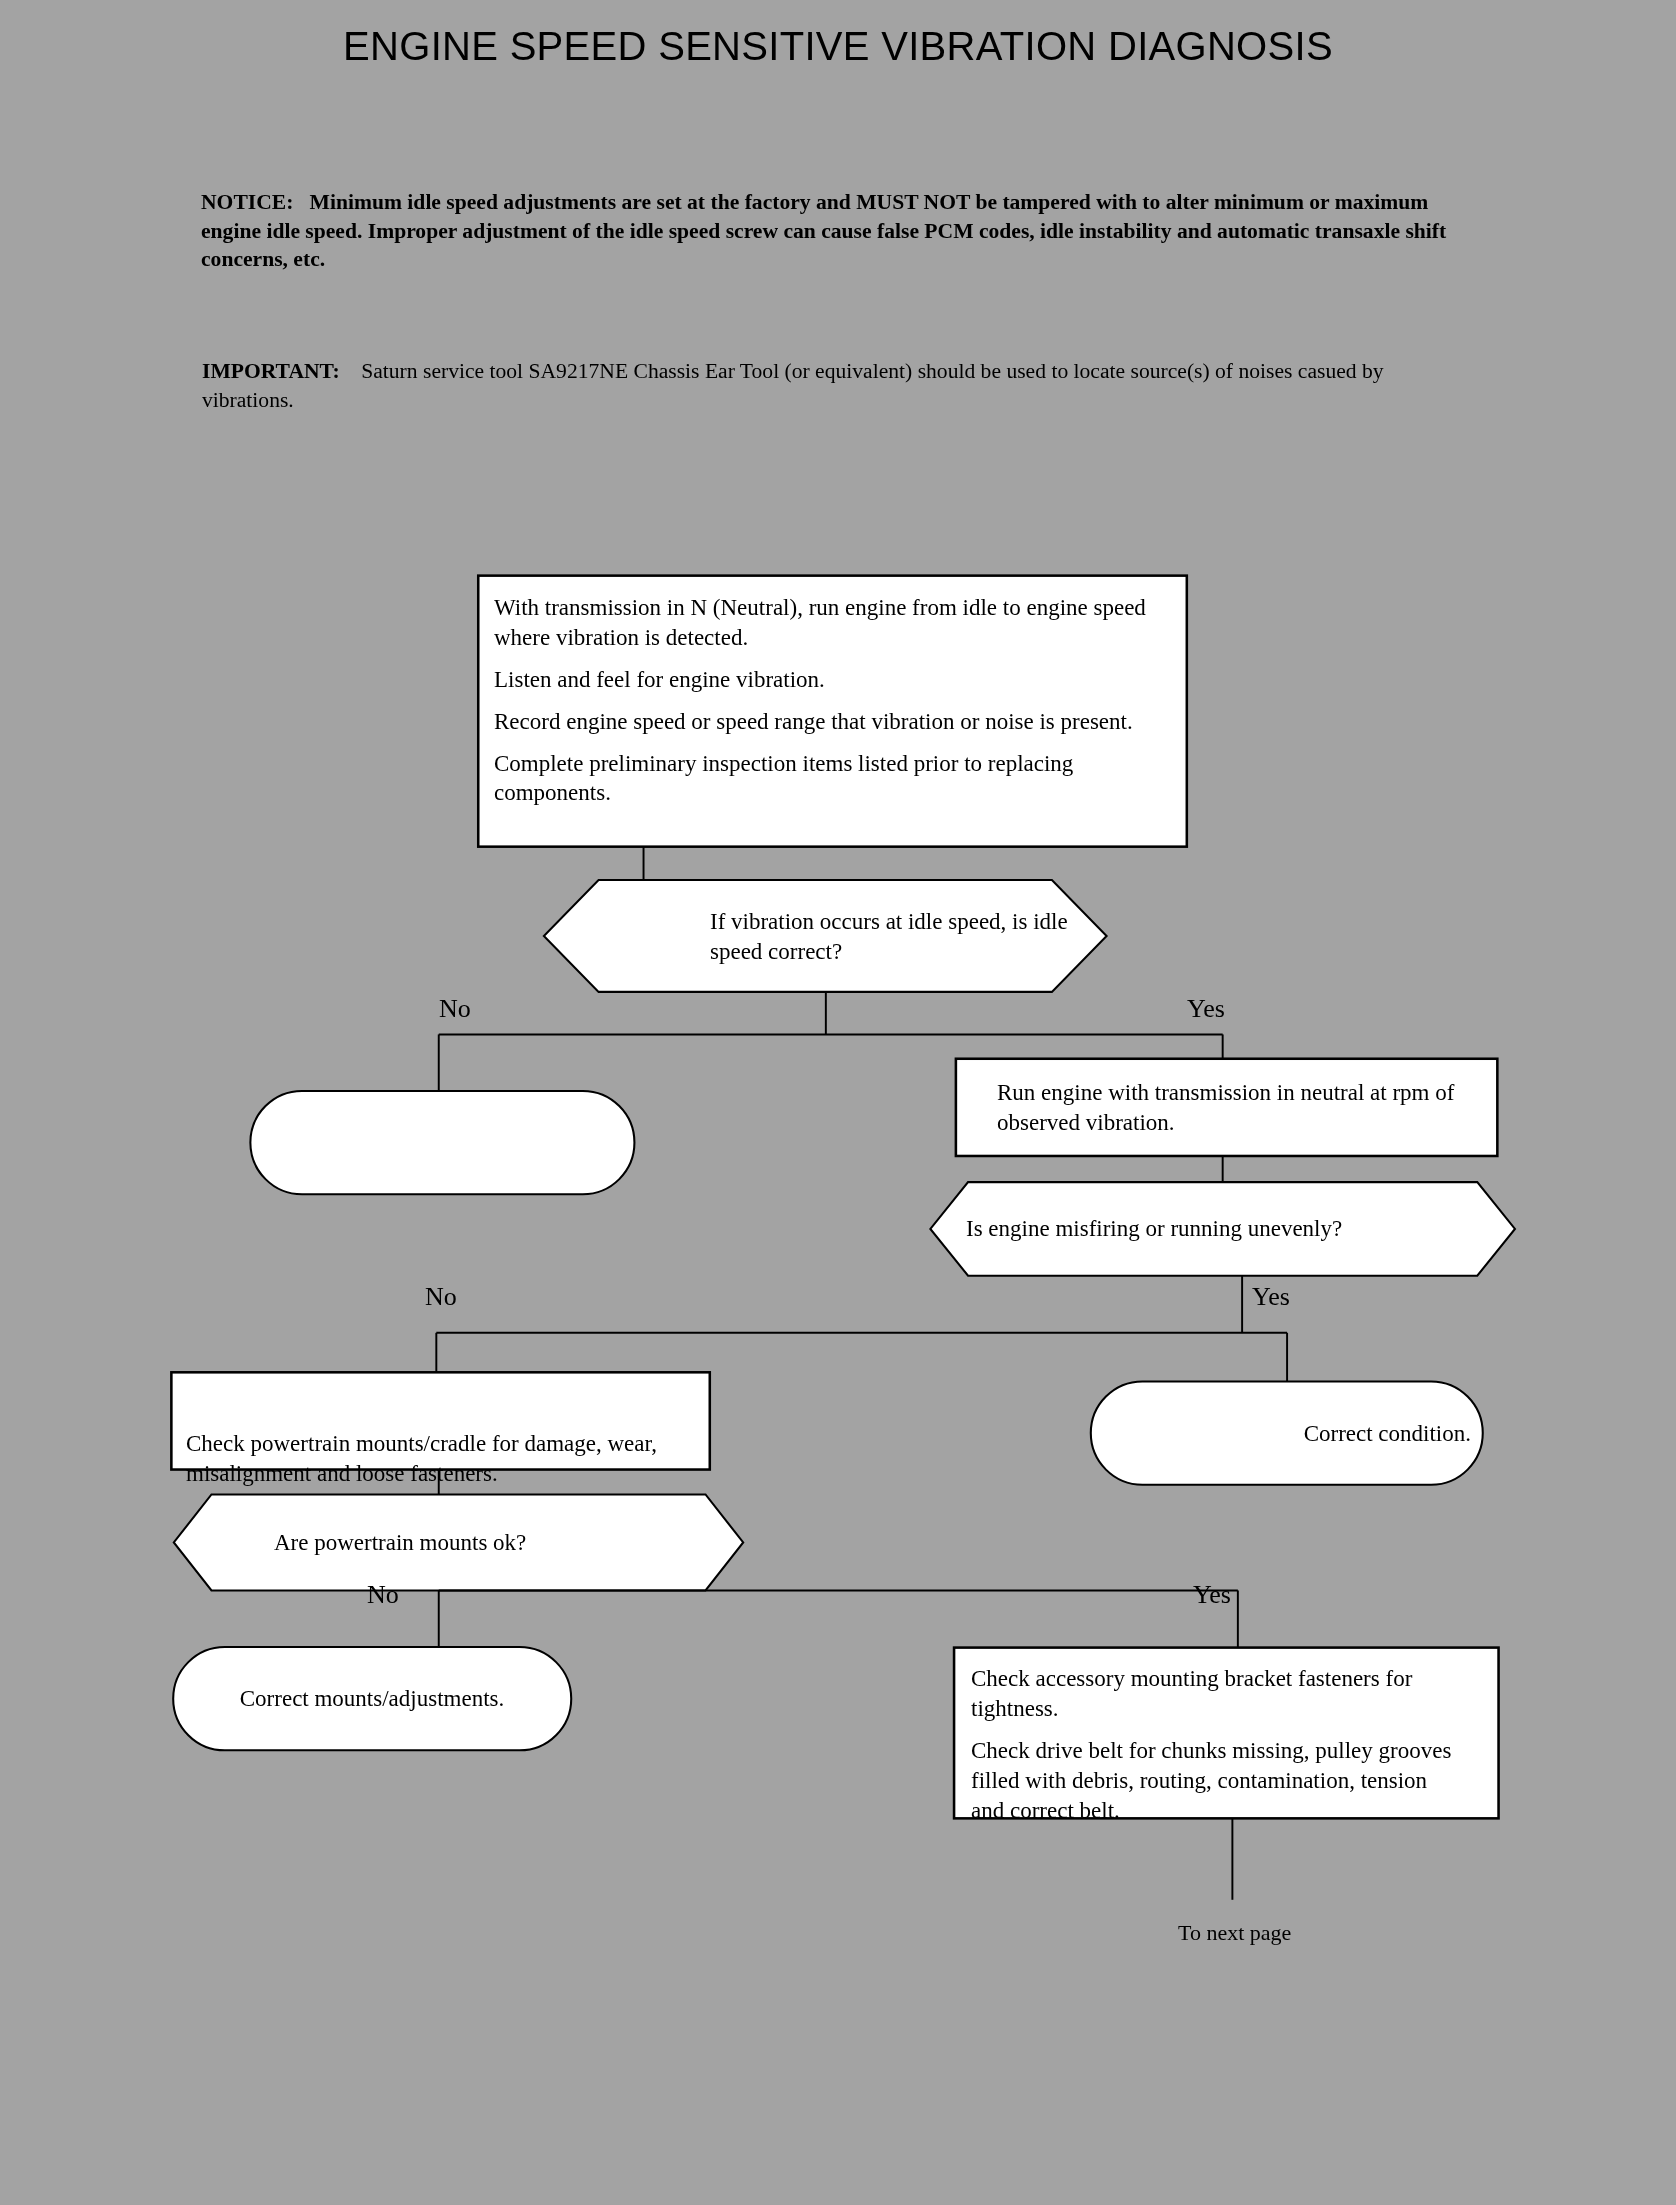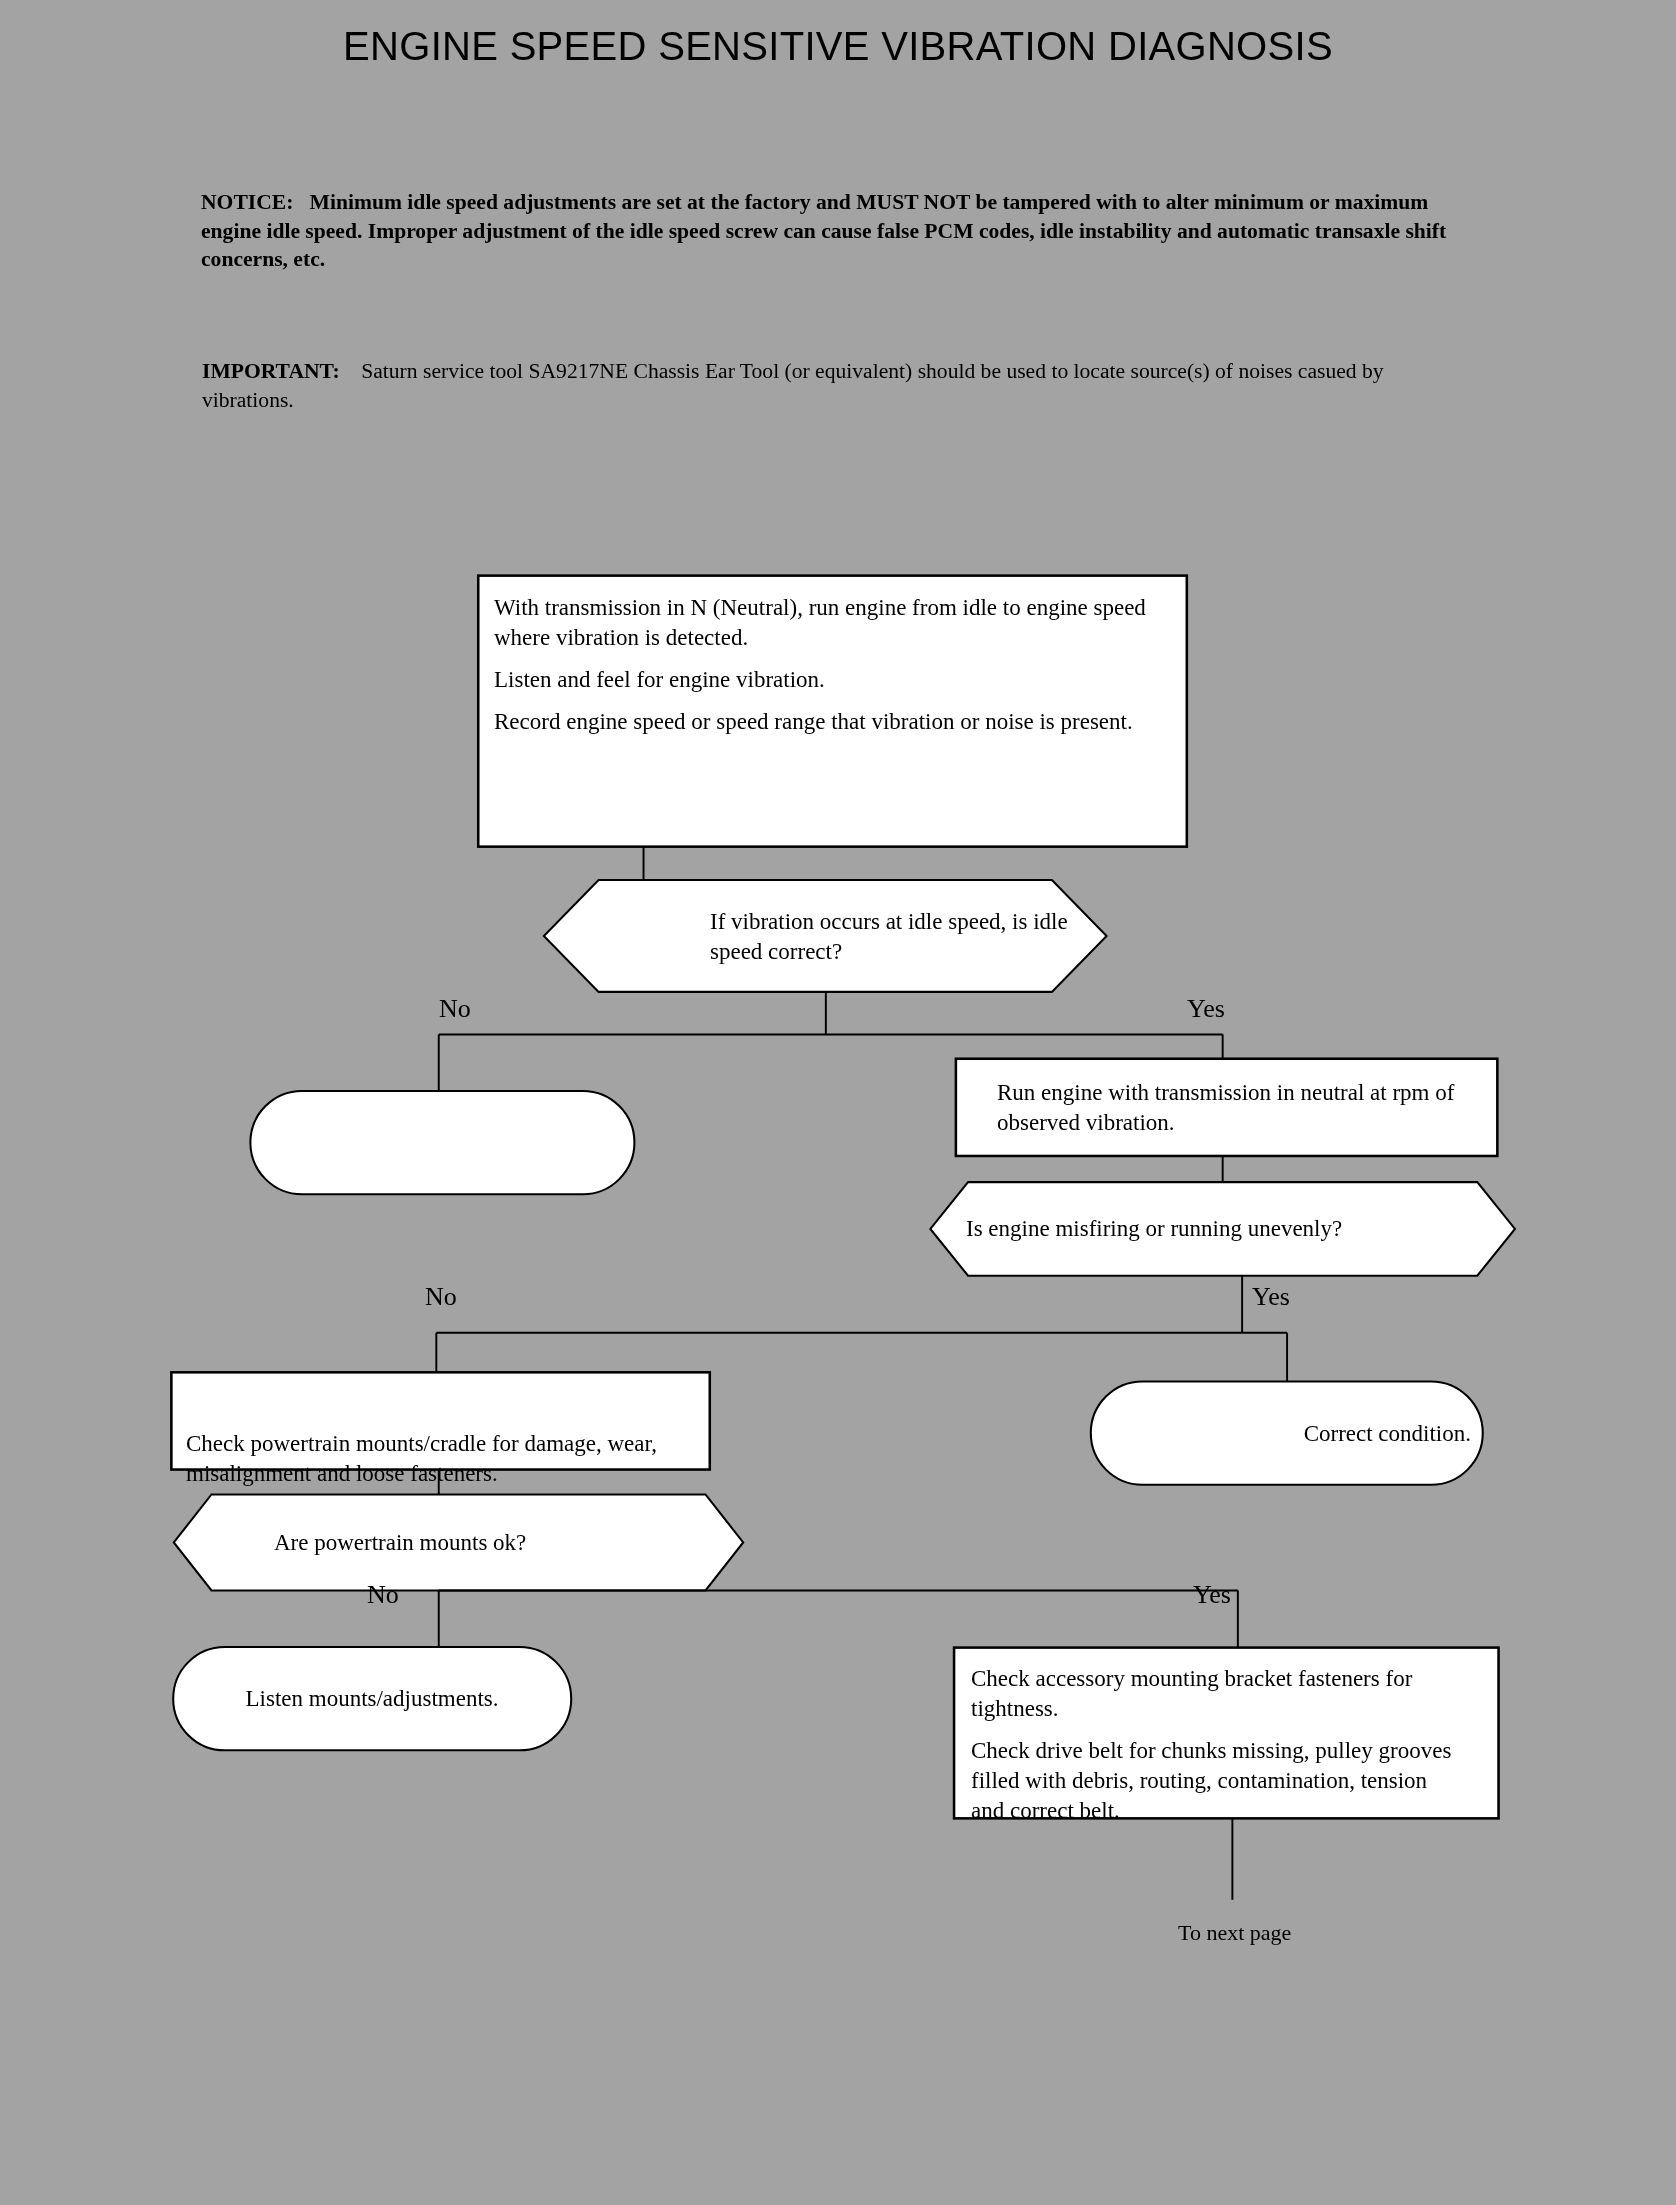--- a/index.html
+++ b/index.html
@@ -176,20 +176,21 @@
 
     <rect class="node-shape" x="1570" y="2711" width="896" height="281"></rect>
 
     <path class="edge" d="M 2028 2992 L 2028 3126"></path>
   </svg>
 
   <div class="node-text" style="left:494px; top:593px; width:680px;">
     <p>With transmission in N (Neutral), run engine from idle to engine speed where vibration is detected.</p>
     <p>Listen and feel for engine vibration.</p>
     <p>Record engine speed or speed range that vibration or noise is present.</p>
+    <p>Complete preliminary inspection items listed prior to replacing components.</p>
   </div>
 
   <div class="node-text vcenter" style="left:688px; top:894px; width:377px; height:85px;margin-left:22px;">
     <p>If vibration occurs at idle speed, is idle speed correct?</p>
   </div>
 
 
   <div class="node-text vcenter" style="left:966px; top:1182px; width:511px; height:94px;">
     <p>Is engine misfiring or running unevenly?</p>
   </div>
@@ -204,21 +205,21 @@
 
   <div class="node-text vcenter" style="left:186px; top:1373px; width:511px; height:109px;margin-top:31px;">
     <p>Check powertrain mounts/cradle for damage, wear, misalignment and loose fasteners.</p>
   </div>
 
   <div class="node-text vcenter" style="left:274px; top:1495px; width:425px; height:96px;">
     <p>Are powertrain mounts ok?</p>
   </div>
 
   <div class="node-text centered vcenter" style="left:185px; top:1647px; width:374px; height:103px;">
-    <p>Listen mounts/adjustments.</p>
+    <p>Correct mounts/adjustments.</p>
   </div>
 
   <div class="node-text" style="left:971px; top:1664px; width:492px;">
     <p>Check accessory mounting bracket fasteners for tightness.</p>
     <p>Check drive belt for chunks missing, pulley grooves filled with debris, routing, contamination, tension and correct belt.</p>
   </div>
 
   <div class="branch-label" style="left:439px; top:996px;">No</div>
   <div class="branch-label" style="left:1187px; top:996px;">Yes</div>
 

